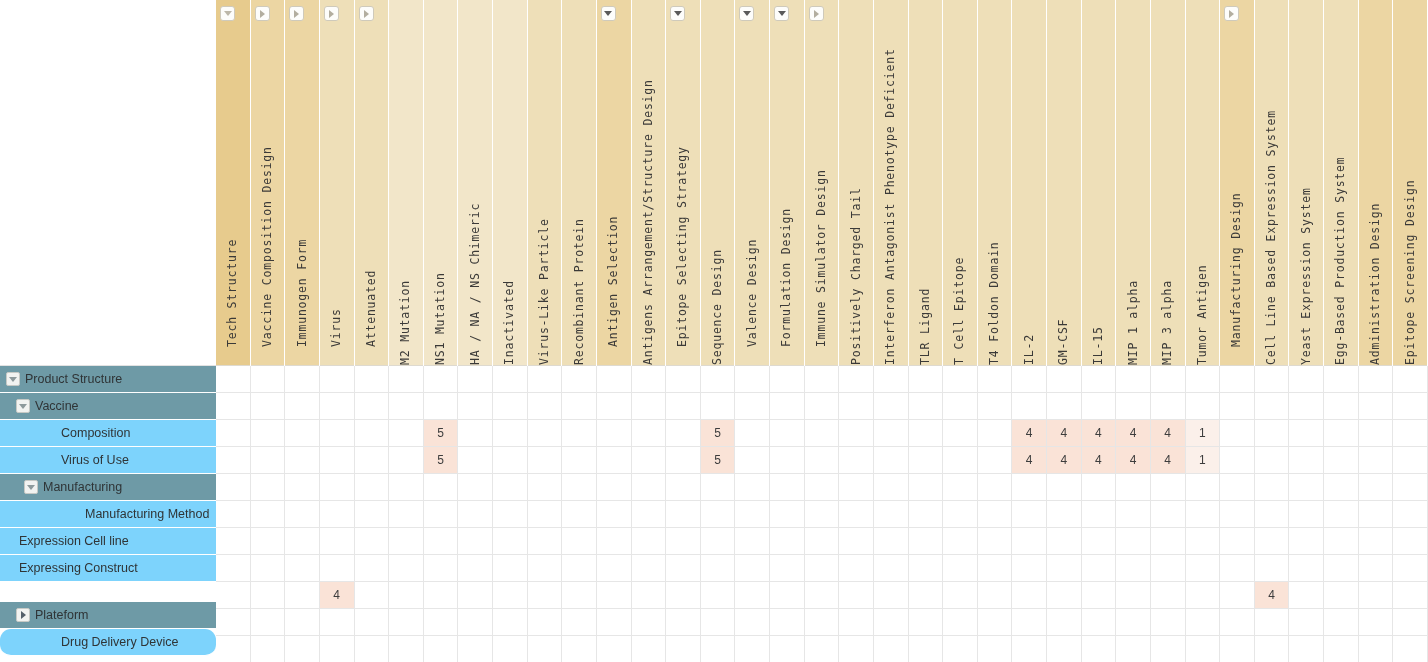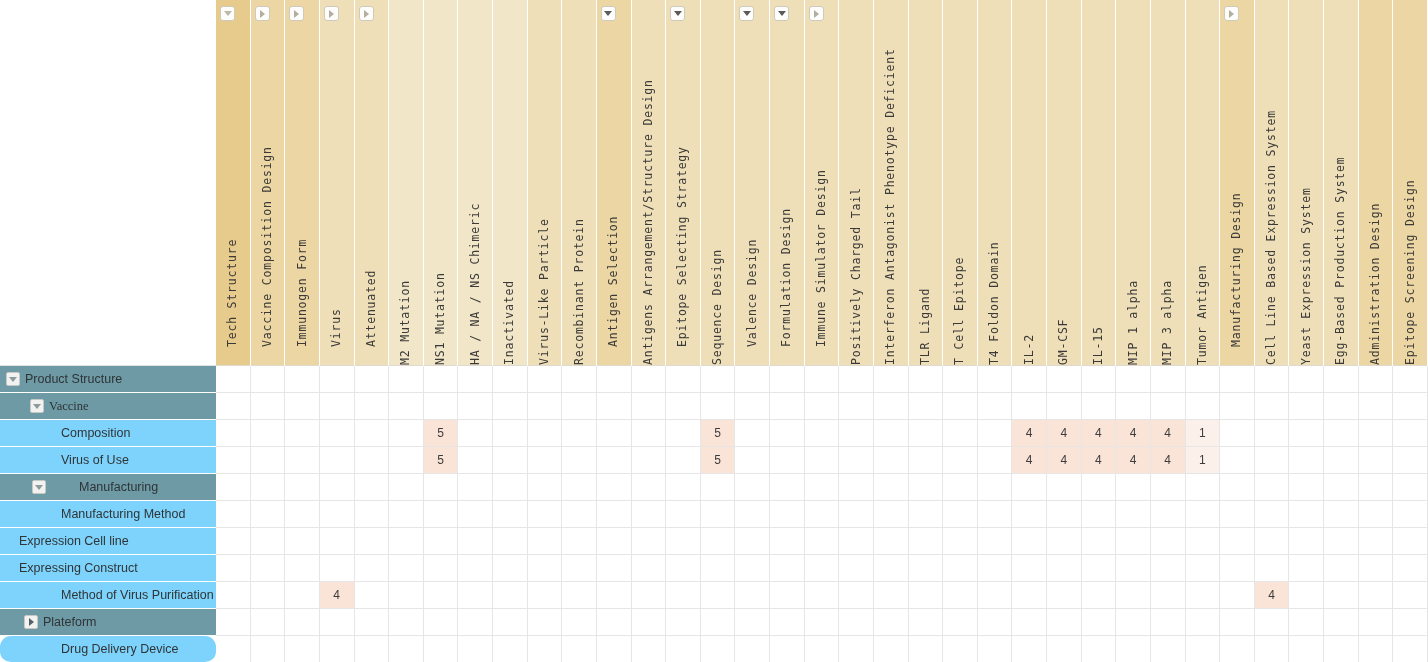--- a/index.html
+++ b/index.html
@@ -386,57 +386,53 @@
   </div>
 
   <div class="body-band">
     <div class="row-labels" id="row-labels">
         <div class="row-label parent" style="padding-left: 6px;">
           <span class="rl-toggle">
             <span class="tri down"></span>
           </span>
           <span class="rl-text">Product Structure</span>
         </div>
-        <div class="row-label parent" style="padding-left: 30px; font-family: Liberation Serif, serif;">
+        <div class="row-label parent" style="padding-left: 16px;">
           <span class="rl-toggle">
             <span class="tri down"></span>
           </span>
           <span class="rl-text">Vaccine</span>
         </div>
         <div class="row-label child" style="padding-left: 42px;">
           <span style="display: inline-block; width: 19px; flex: 0 0 19px;"></span>
           <span class="rl-text">Composition</span>
         </div>
         <div class="row-label child" style="padding-left: 42px;">
           <span style="display: inline-block; width: 19px; flex: 0 0 19px;"></span>
           <span class="rl-text">Virus of Use</span>
         </div>
-        <div class="row-label parent" style="padding-left: 32px; gap: 28px;">
+        <div class="row-label parent" style="padding-left: 24px;">
           <span class="rl-toggle">
             <span class="tri down"></span>
           </span>
           <span class="rl-text">Manufacturing</span>
         </div>
-        <div class="row-label child" style="padding-left: 42px;">
+        <div class="row-label child" style="padding-left: 66px;">
           <span style="display: inline-block; width: 19px; flex: 0 0 19px;"></span>
           <span class="rl-text">Manufacturing Method</span>
         </div>
         <div class="row-label child" style="">
           <span style="display: inline-block; width: 19px; flex: 0 0 19px;"></span>
           <span class="rl-text">Expression Cell line</span>
         </div>
         <div class="row-label child" style="">
           <span style="display: inline-block; width: 19px; flex: 0 0 19px;"></span>
           <span class="rl-text">Expressing Construct</span>
         </div>
-        <div class="row-label child" style="padding-left: 42px;">
-          <span style="display: inline-block; width: 19px; flex: 0 0 19px;"></span>
-          <span class="rl-text">Method of Virus Purification</span>
-        </div>
-        <div class="row-label parent" style="padding-left: 24px;">
+        <div class="row-label parent" style="padding-left: 16px; margin-top: 20px;">
           <span class="rl-toggle">
             <span class="tri right"></span>
           </span>
           <span class="rl-text">Plateform</span>
         </div>
         <div class="row-label child" style="padding-left: 42px; border-radius: 11px;">
           <span style="display: inline-block; width: 19px; flex: 0 0 19px;"></span>
           <span class="rl-text">Drug Delivery Device</span>
         </div>
       </div>

